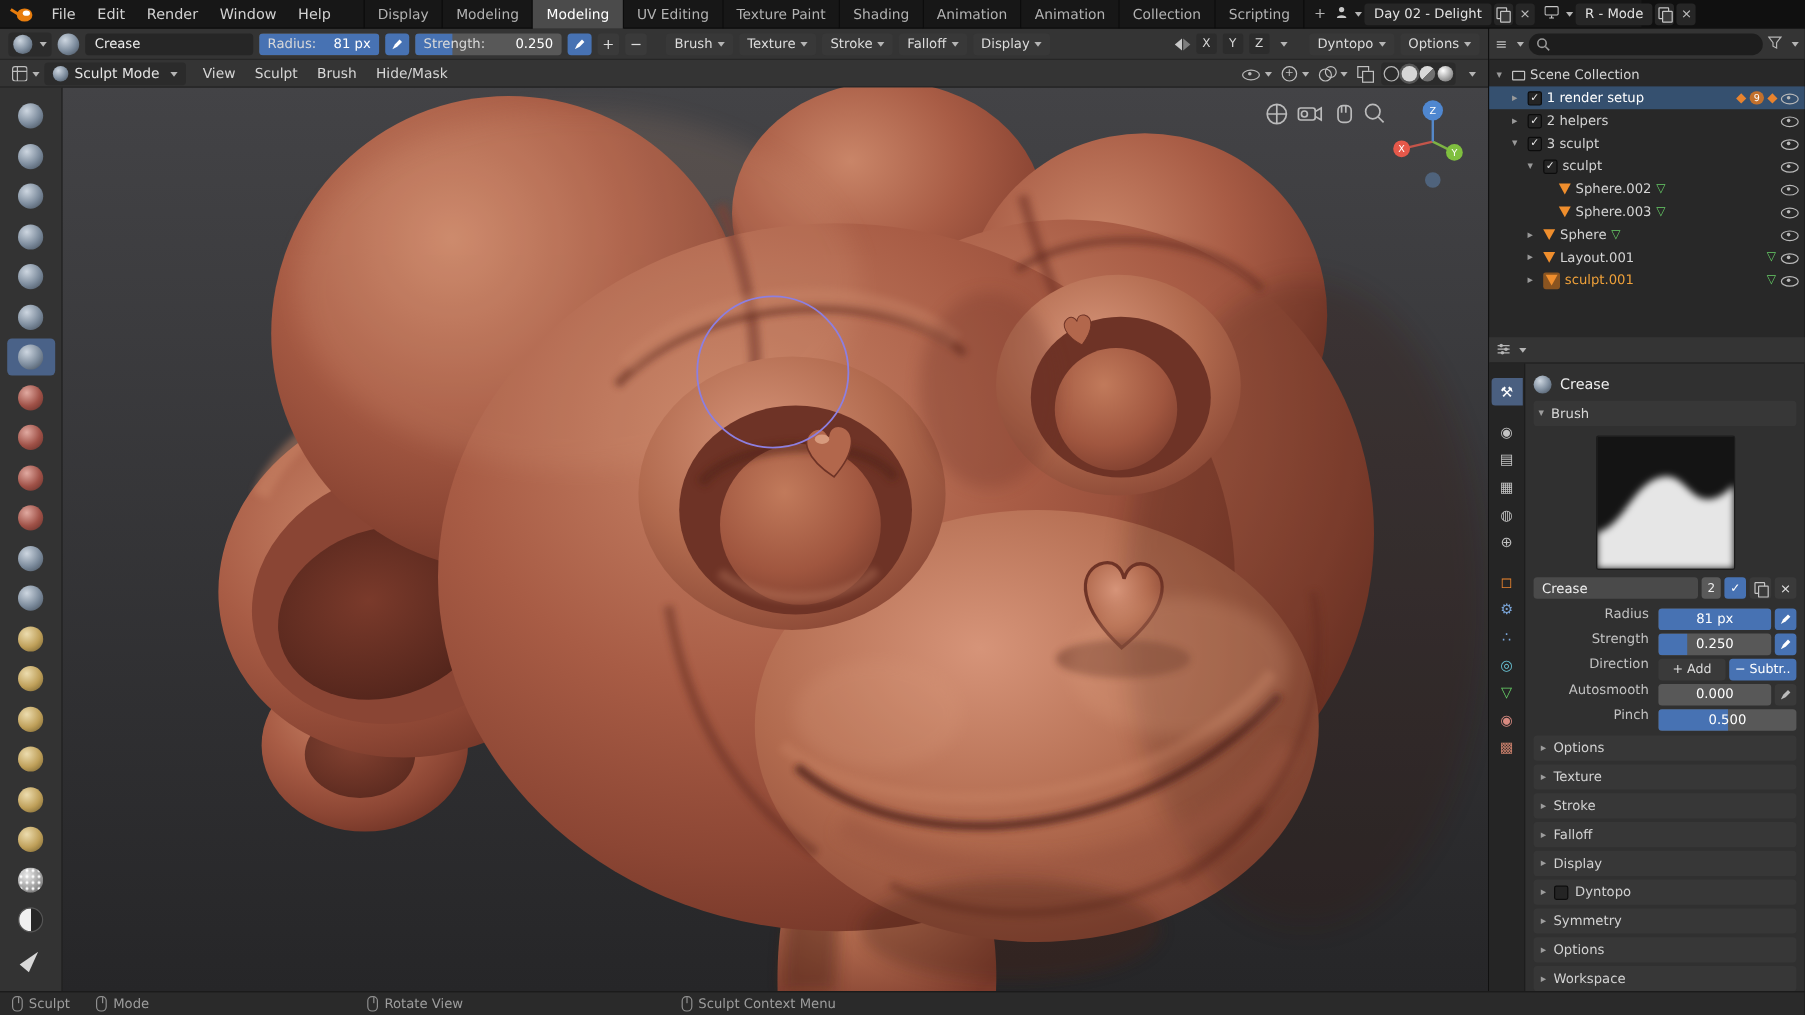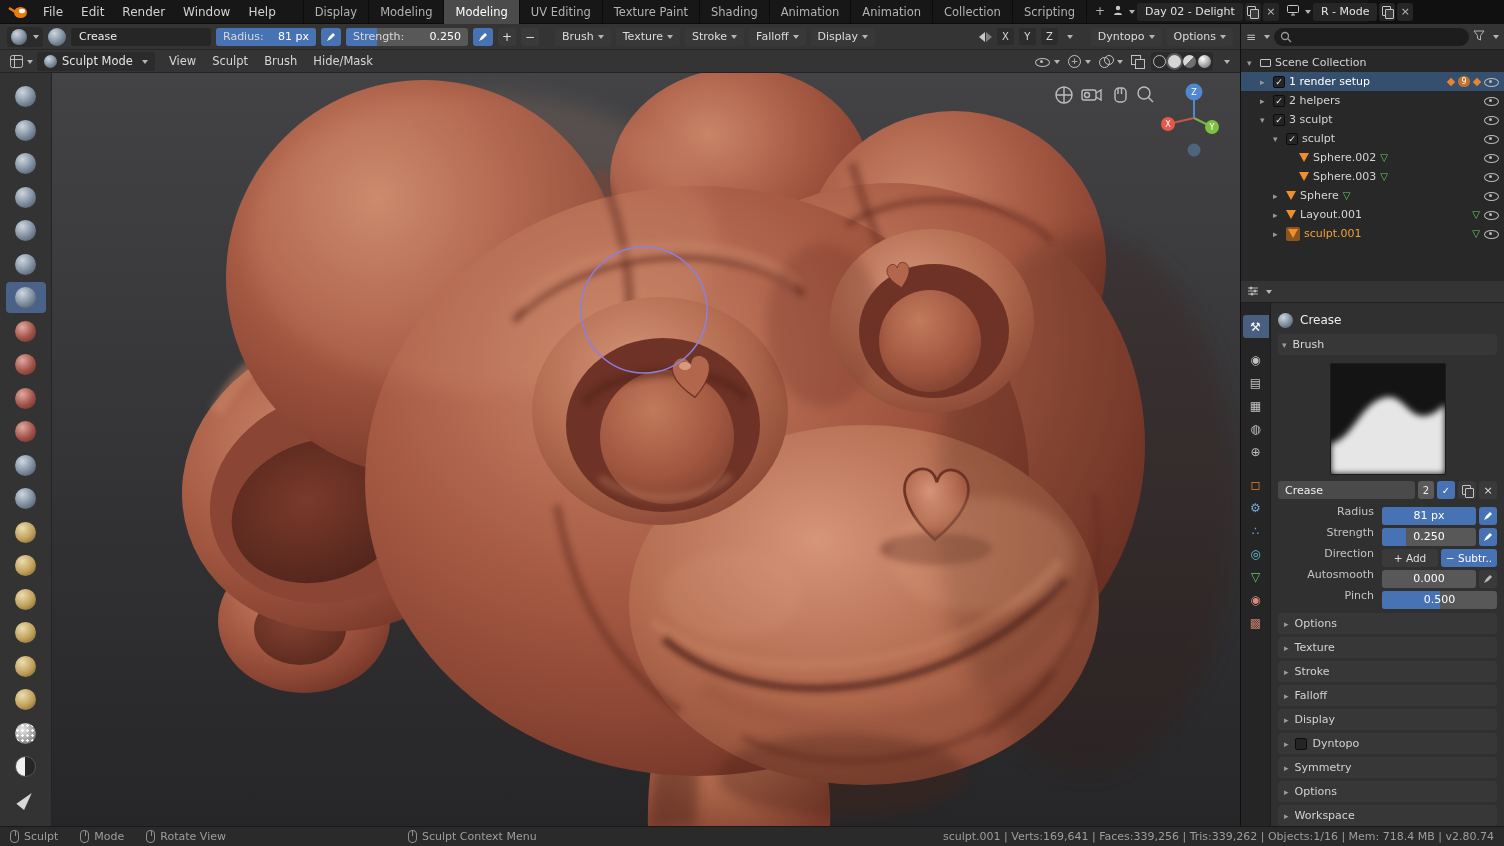--- a/index.html
+++ b/index.html
@@ -788,23 +788,22 @@
 
 <div id="statusbar" class="abs">
   <span class="hint">
       <span class="ic-mouse"></span>
       <span>Sculpt</span>
     </span>
   <span class="hint">
       <span class="ic-mouse"></span>
       <span>Mode</span>
     </span>
-  <span class="hint" style="">
+  <span class="hint" style="margin-left:160px">
       <span class="ic-mouse"></span>
       <span>Rotate View</span>
     </span>
   <span class="hint" style="margin-left:160px">
       <span class="ic-mouse"></span>
       <span>Sculpt Context Menu</span>
     </span>
   <span class="spacer"></span>
-  <span>sculpt.001 | Verts:169,641 | Faces:339,256 | Tris:339,262 | Objects:1/16 | Mem: 718.4 MB | v2.80.74</span>
 </div>
 
 </body></html>

